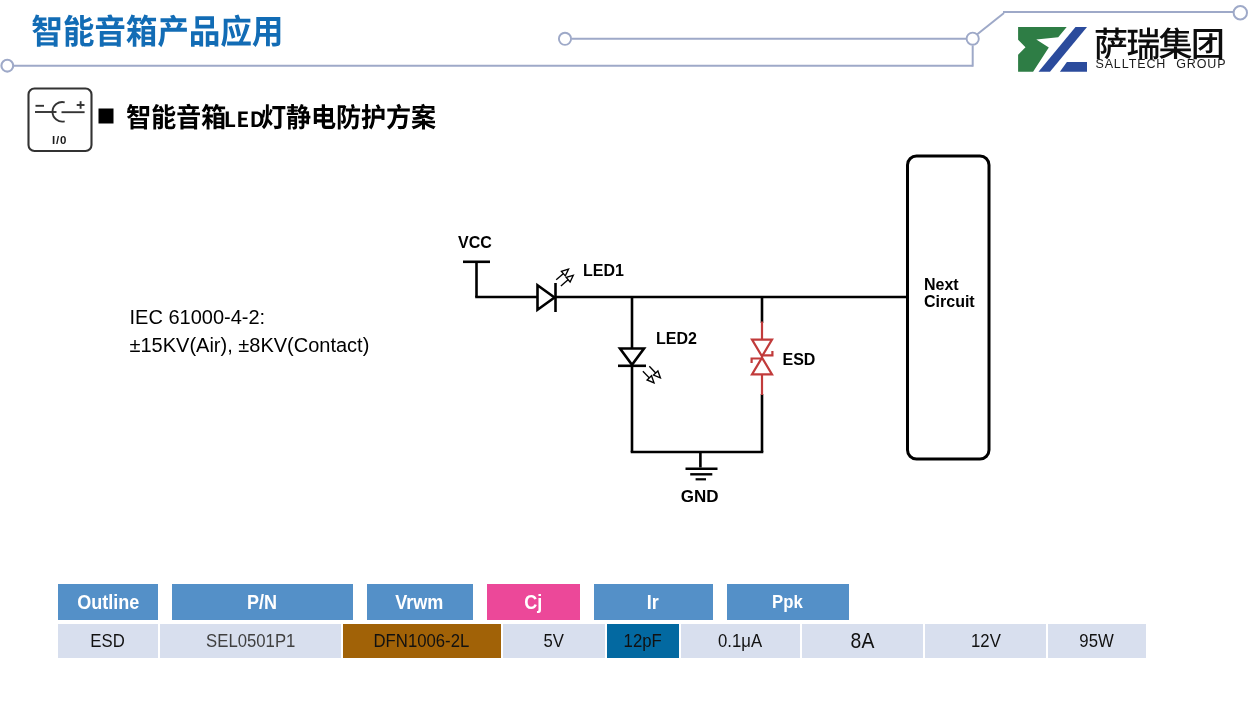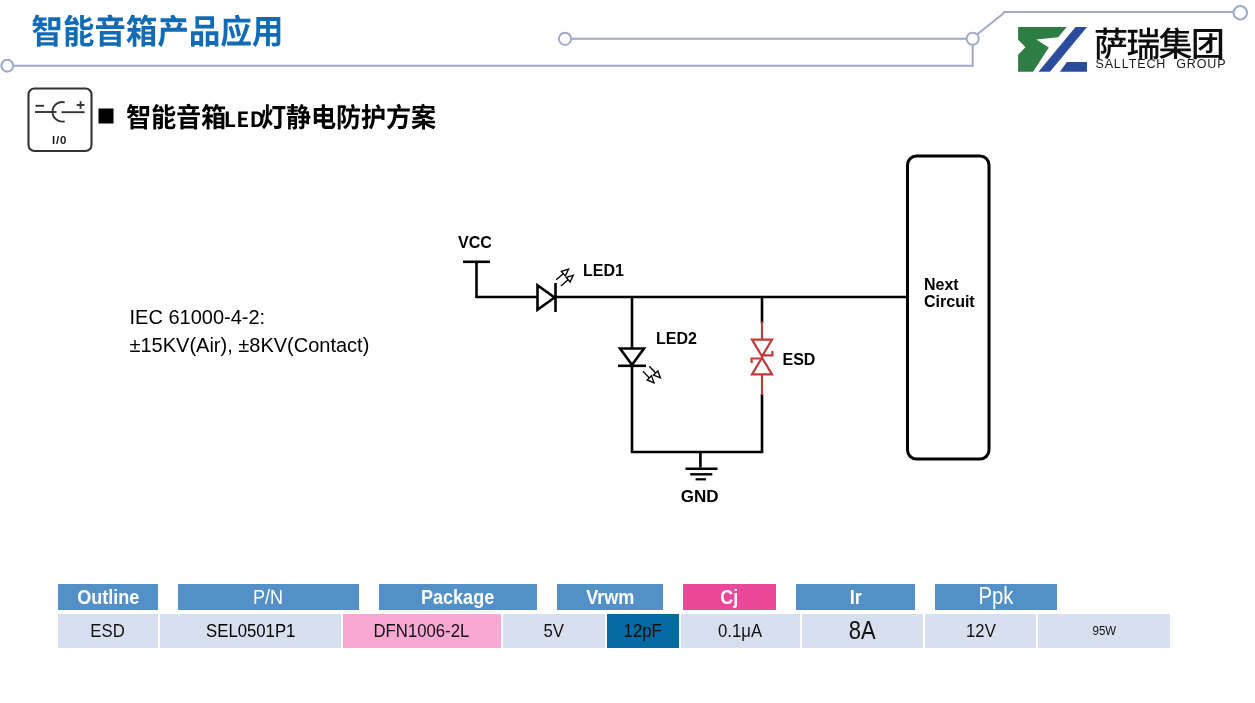--- a/index.html
+++ b/index.html
@@ -85,65 +85,62 @@
 <text x="680.8" y="501.5" font-size="17" font-weight="bold">GND</text>
 <text x="924" y="290" font-size="16" font-weight="bold">Next</text>
 <text x="924" y="307.3" font-size="16" font-weight="bold">Circuit</text>
 <text x="129.5" y="324.3" font-size="20">IEC 61000-4-2:</text>
 <text x="129.5" y="352.3" font-size="20">±15KV(Air), ±8KV(Contact)</text>
 <text x="59.6" y="144.3" font-size="11.5" font-weight="bold" letter-spacing="0.8" text-anchor="middle" fill="#1a1a1a">I/0</text>
 <text x="1095.4" y="68.4" font-size="12.5" letter-spacing="0.9" word-spacing="5.5" fill="#1a1a1a">SALLTECH GROUP</text>
 </g>
 </svg>
 <div style="position:absolute;left:58px;top:583.5px;width:1137px">
-  <div style="display:flex;gap:20px;height:26px;margin-bottom:4px">
+  <div style="display:flex;gap:14px;height:36px;margin-bottom:4px">
     <div class="cell" style="width:100px;background:#5490c8;color:#fff;font-weight:700;font-size:20.5px">
           <span style="display:inline-block;transform:scaleX(.88)">Outline</span>
         </div>
-        <div class="cell" style="width:180.5px;background:#5490c8;color:#fff;font-weight:400;font-size:20.5px">
+        <div class="cell" style="width:180.5px;background:#5490c8;color:#fff;font-weight:700;font-size:20.5px">
           <span style="display:inline-block;transform:scaleX(.88)">P/N</span>
-        </div>
-        <div class="cell" style="width:158.5px;background:#5490c8;color:#fff;font-weight:700;font-size:20.5px">
-          <span style="display:inline-block;transform:scaleX(.88)">Package</span>
         </div>
         <div class="cell" style="width:106px;background:#5490c8;color:#fff;font-weight:700;font-size:20.5px">
           <span style="display:inline-block;transform:scaleX(.88)">Vrwm</span>
         </div>
         <div class="cell" style="width:93px;background:#ec4899;color:#fff;font-weight:700;font-size:20.5px">
           <span style="display:inline-block;transform:scaleX(.88)">Cj</span>
         </div>
         <div class="cell" style="width:119px;background:#5490c8;color:#fff;font-weight:700;font-size:20.5px">
           <span style="display:inline-block;transform:scaleX(.88)">Ir</span>
         </div>
-        <div class="cell" style="width:122px;background:#5490c8;color:#fff;font-weight:400;font-size:23px">
+        <div class="cell" style="width:122px;background:#5490c8;color:#fff;font-weight:700;font-size:19px">
           <span style="display:inline-block;transform:scaleX(.88)">Ppk</span>
         </div>
   </div>
   <div style="display:flex;gap:2px;height:34px">
     <div class="cell" style="width:100px;background:#d8dfee;color:#111;font-size:19px">
           <span style="display:inline-block;transform:scaleX(.88)">ESD</span>
         </div>
-        <div class="cell" style="width:180.5px;background:#d8dfee;color:#000000;font-size:19px">
+        <div class="cell" style="width:180.5px;background:#d8dfee;color:#404040;font-size:19px">
           <span style="display:inline-block;transform:scaleX(.88)">SEL0501P1</span>
         </div>
-        <div class="cell" style="width:158.5px;background:#f9a8d4;color:#111;font-size:19px">
+        <div class="cell" style="width:158.5px;background:#a16207;color:#111;font-size:19px">
           <span style="display:inline-block;transform:scaleX(.88)">DFN1006-2L</span>
         </div>
         <div class="cell" style="width:102px;background:#d8dfee;color:#111;font-size:19px">
           <span style="display:inline-block;transform:scaleX(.88)">5V</span>
         </div>
         <div class="cell" style="width:72px;background:#0369a1;color:#111;font-size:19px">
           <span style="display:inline-block;transform:scaleX(.88)">12pF</span>
         </div>
         <div class="cell" style="width:119px;background:#d8dfee;color:#111;font-size:19px">
           <span style="display:inline-block;transform:scaleX(.88)">0.1μA</span>
         </div>
-        <div class="cell" style="width:121px;background:#d8dfee;color:#111;font-size:25px">
+        <div class="cell" style="width:121px;background:#d8dfee;color:#111;font-size:22px">
           <span style="display:inline-block;transform:scaleX(.88)">8A</span>
         </div>
-        <div class="cell" style="width:111px;background:#d8dfee;color:#111;font-size:19px">
+        <div class="cell" style="width:121px;background:#d8dfee;color:#111;font-size:19px">
           <span style="display:inline-block;transform:scaleX(.88)">12V</span>
         </div>
-        <div class="cell" style="width:132px;background:#d8dfee;color:#111;font-size:13px">
+        <div class="cell" style="width:98px;background:#d8dfee;color:#111;font-size:19px">
           <span style="display:inline-block;transform:scaleX(.88)">95W</span>
         </div>
   </div>
 </div>
 </div>
 </body></html>

